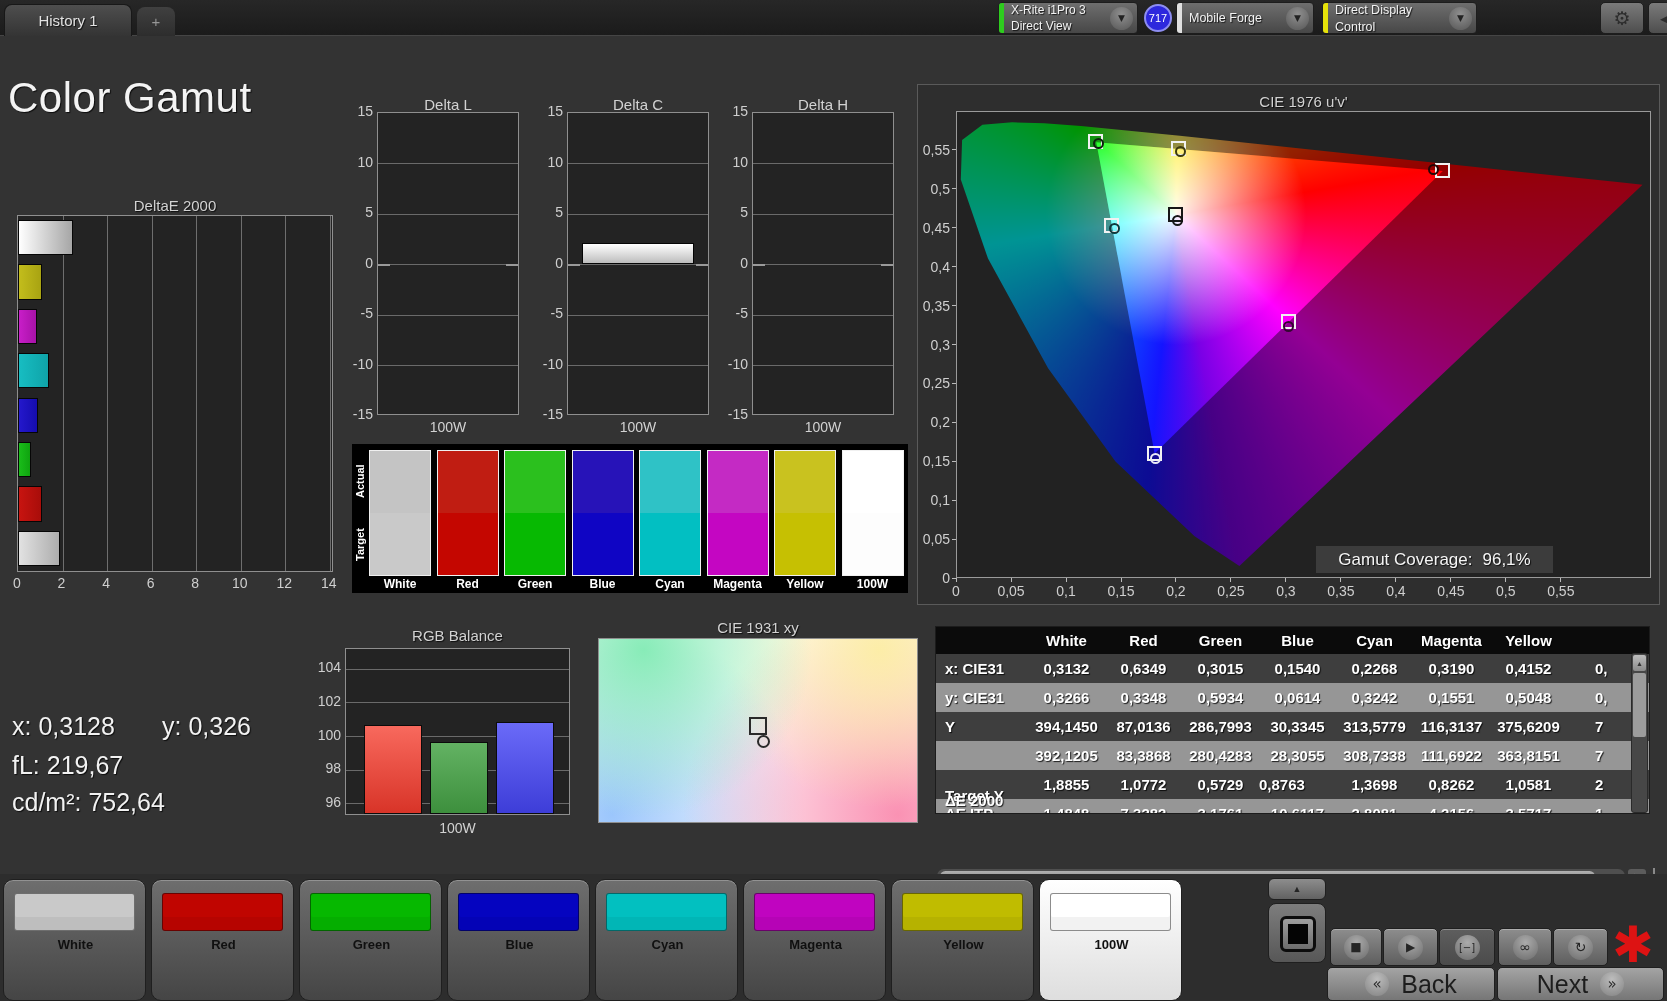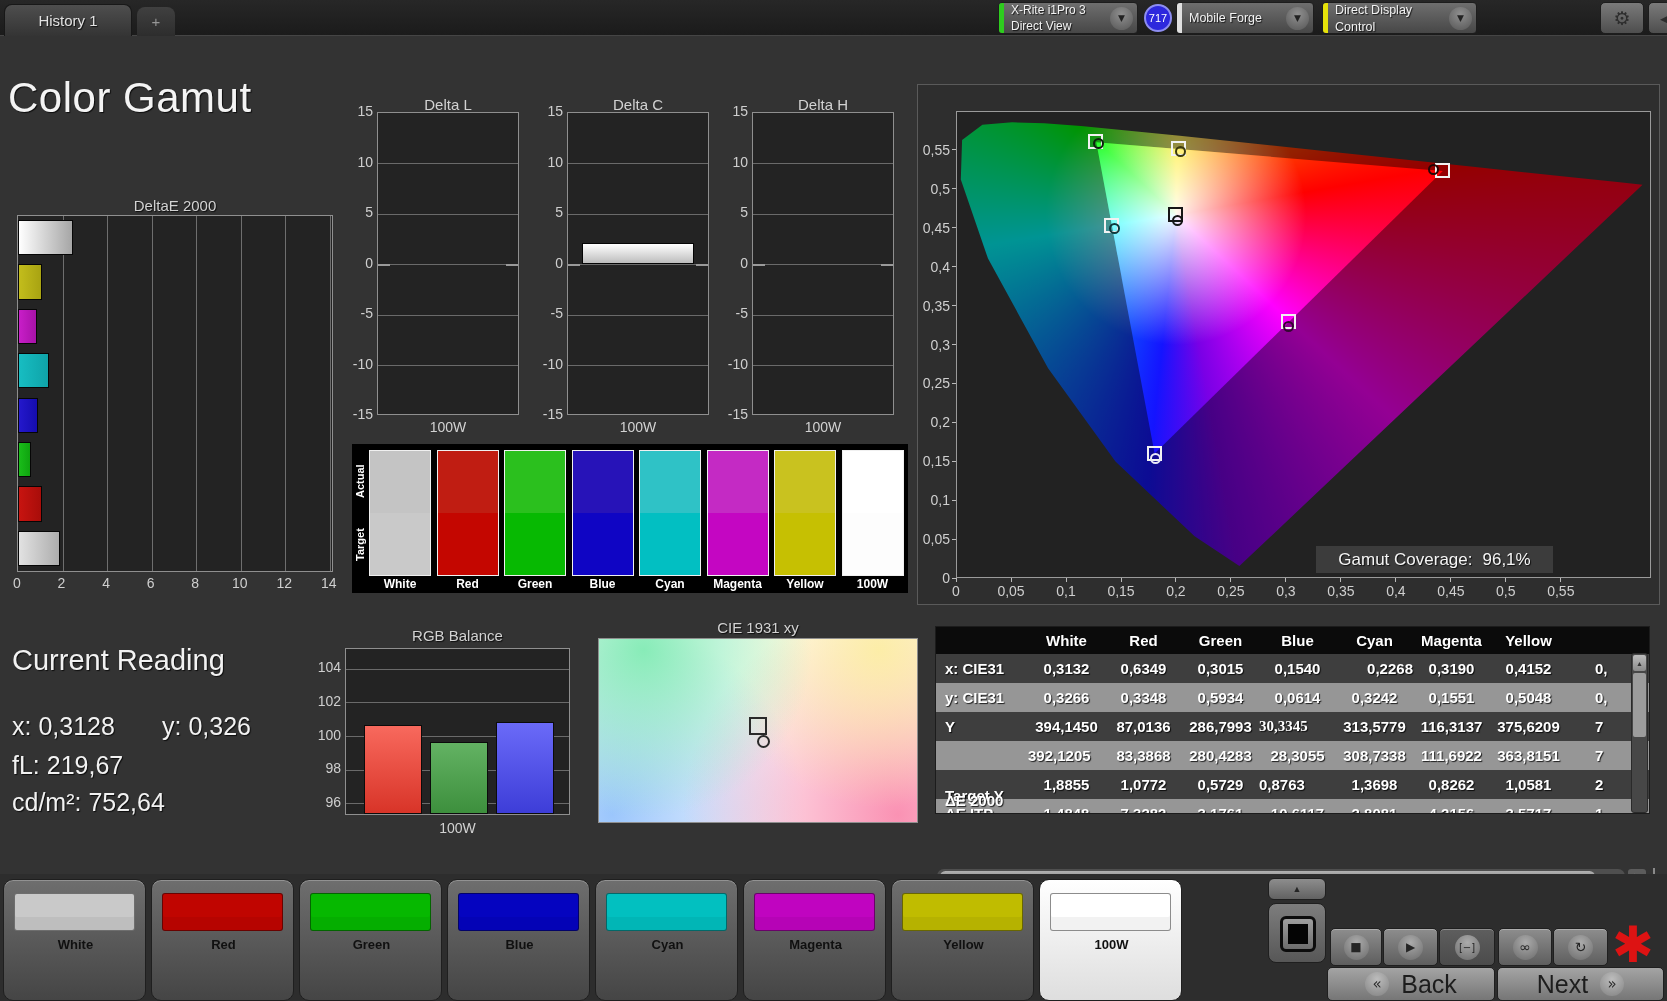--- a/index.html
+++ b/index.html
@@ -162,20 +162,21 @@
       <div style="position: absolute; left: 0px; top: 48.4px; width: 23.6px; height: 35.4px; background: linear-gradient(90deg, rgb(195, 189, 28), rgb(168, 163, 18)); border: 1px solid rgb(6, 6, 6);"></div>
       <div style="position: absolute; left: 0px; top: 92.8px; width: 18.5px; height: 35.4px; background: linear-gradient(90deg, rgb(200, 30, 200), rgb(168, 18, 168)); border: 1px solid rgb(6, 6, 6);"></div>
       <div style="position: absolute; left: 0px; top: 137.1px; width: 30.5px; height: 35.4px; background: linear-gradient(90deg, rgb(23, 189, 194), rgb(15, 163, 168)); border: 1px solid rgb(6, 6, 6);"></div>
       <div style="position: absolute; left: 0px; top: 181.5px; width: 19.6px; height: 35.4px; background: linear-gradient(90deg, rgb(36, 24, 204), rgb(21, 12, 174)); border: 1px solid rgb(6, 6, 6);"></div>
       <div style="position: absolute; left: 0px; top: 225.9px; width: 12.7px; height: 35.4px; background: linear-gradient(90deg, rgb(26, 189, 26), rgb(15, 163, 15)); border: 1px solid rgb(6, 6, 6);"></div>
       <div style="position: absolute; left: 0px; top: 270.3px; width: 24.1px; height: 35.4px; background: linear-gradient(90deg, rgb(200, 20, 16), rgb(168, 13, 10)); border: 1px solid rgb(6, 6, 6);"></div>
       <div style="position: absolute; left: 0px; top: 314.6px; width: 42.1px; height: 35.4px; background: linear-gradient(90deg, rgb(226, 226, 226), rgb(173, 173, 173)); border: 1px solid rgb(6, 6, 6);"></div>
     </div>
 
   <div id="cie-panel">
+    <div class="chart-title tshadow" style="left:38px;top:8px;width:695px">CIE 1976 u'v'</div>
     <div id="cie-plot">
         <div style="position: absolute; left: 0px; top: 0px; width: 695px; height: 467px; filter: brightness(0.58); background: radial-gradient(circle at 219px 103px, rgba(255, 255, 255, 0.95) 0px, rgba(255, 255, 255, 0) 130px), conic-gradient(at 219px 103px, rgb(255, 232, 0) 0deg, rgb(255, 232, 0) 3deg, rgb(255, 0, 0) 80deg, rgb(255, 0, 255) 133deg, rgb(122, 0, 230) 170deg, rgb(20, 20, 255) 186deg, rgb(0, 255, 255) 261deg, rgb(0, 255, 0) 313deg, rgb(255, 232, 0) 360deg); clip-path: path(&quot;M 282.4 454.1 L 237.6 424.3 L 158.5 349.5 L 91.1 256.2 L 31 146.6 L 3.8 67.6 L 5.1 28.1 L 25.4 12.7 L 55.1 10.3 L 87.1 11.2 L 123.9 13.9 L 222.8 23.8 L 364.5 38.8 L 516 54.8 L 612 65 L 660.4 70.1 L 685.5 72.8 Z&quot;);"></div>
         <div style="position: absolute; left: 0px; top: 0px; width: 695px; height: 467px; background: radial-gradient(circle at 219px 103px, rgba(255, 255, 255, 0.95) 0px, rgba(255, 255, 255, 0) 130px), conic-gradient(at 219px 103px, rgb(255, 232, 0) 0deg, rgb(255, 232, 0) 3deg, rgb(255, 0, 0) 80deg, rgb(255, 0, 255) 133deg, rgb(122, 0, 230) 170deg, rgb(20, 20, 255) 186deg, rgb(0, 255, 255) 261deg, rgb(0, 255, 0) 313deg, rgb(255, 232, 0) 360deg); clip-path: path(&quot;M 485.8 59 L 139.3 30.3 L 197.6 341.5 Z&quot;);"></div>
         <div style="position: absolute; left: 210.9px; top: 95.4px; width: 15px; height: 15px; border: 2px solid rgb(22, 22, 22);"></div>
         <div style="position: absolute; left: 214.9px; top: 103.4px; width: 11px; height: 11px; border: 2px solid rgb(22, 22, 22); border-radius: 50%;"></div>
         <div style="position: absolute; left: 477.8px; top: 51px; width: 15px; height: 15px; border: 2px solid rgb(242, 242, 242);"></div>
         <div style="position: absolute; left: 470.8px; top: 52px; width: 11px; height: 11px; border: 2px solid rgb(37, 5, 5); border-radius: 50%;"></div>
         <div style="position: absolute; left: 131.3px; top: 22.3px; width: 15px; height: 15px; border: 2px solid rgb(242, 242, 242);"></div>
         <div style="position: absolute; left: 136.3px; top: 26.3px; width: 11px; height: 11px; border: 2px solid rgb(13, 34, 13); border-radius: 50%;"></div>
         <div style="position: absolute; left: 189.6px; top: 333.5px; width: 15px; height: 15px; border: 2px solid rgb(242, 242, 242);"></div>
@@ -263,21 +264,20 @@
       <div style="position: absolute; left: 354.5px; top: 69px; width: 62px; height: 63px; background: rgb(196, 6, 194); border-right: 1px solid rgb(240, 240, 240); border-bottom: 1px solid rgb(240, 240, 240); border-left: 1px solid rgb(240, 240, 240); border-image: initial; border-top: none;"></div>
       <div style="position: absolute; left: 354.5px; top: 133px; width: 62px; text-align: center; font-size: 12px; font-weight: bold; color: rgb(255, 255, 255);">Magenta</div>
       <div style="position: absolute; left: 422px; top: 6px; width: 62px; height: 63px; background: rgb(201, 194, 31); border-top: 1px solid rgb(240, 240, 240); border-right: 1px solid rgb(240, 240, 240); border-left: 1px solid rgb(240, 240, 240); border-image: initial; border-bottom: none;"></div>
       <div style="position: absolute; left: 422px; top: 69px; width: 62px; height: 63px; background: rgb(198, 192, 2); border-right: 1px solid rgb(240, 240, 240); border-bottom: 1px solid rgb(240, 240, 240); border-left: 1px solid rgb(240, 240, 240); border-image: initial; border-top: none;"></div>
       <div style="position: absolute; left: 422px; top: 133px; width: 62px; text-align: center; font-size: 12px; font-weight: bold; color: rgb(255, 255, 255);">Yellow</div>
       <div style="position: absolute; left: 489.5px; top: 6px; width: 62px; height: 63px; background: rgb(255, 255, 255); border-top: 1px solid rgb(240, 240, 240); border-right: 1px solid rgb(240, 240, 240); border-left: 1px solid rgb(240, 240, 240); border-image: initial; border-bottom: none;"></div>
       <div style="position: absolute; left: 489.5px; top: 69px; width: 62px; height: 63px; background: rgb(253, 253, 253); border-right: 1px solid rgb(240, 240, 240); border-bottom: 1px solid rgb(240, 240, 240); border-left: 1px solid rgb(240, 240, 240); border-image: initial; border-top: none;"></div>
       <div style="position: absolute; left: 489.5px; top: 133px; width: 62px; text-align: center; font-size: 12px; font-weight: bold; color: rgb(255, 255, 255);">100W</div>
     </div>
 
-  <div id="reading-heading" class="tshadow">Current Reading</div>
   <div class="reading-val tshadow" style="left:12px;top:712px">x: 0,3128</div>
   <div class="reading-val tshadow" style="left:162px;top:712px">y: 0,326</div>
   <div class="reading-val tshadow" style="left:12px;top:751px">fL: 219,67</div>
   <div class="reading-val tshadow" style="left:12px;top:788px">cd/m²: 752,64</div>
 
   <div class="chart-title tshadow" style="left:345px;top:627px;width:225px">RGB Balance</div>
   <div id="rgb-plot" class="plot" style="left:345px;top:648px;width:225px;height:167px">
       <div style="position: absolute; left: 0px; top: 19.7px; width: 223px; height: 1px; background: rgb(106, 106, 106);"></div>
       <div style="position: absolute; left: 0px; top: 53.4px; width: 223px; height: 1px; background: rgb(106, 106, 106);"></div>
       <div style="position: absolute; left: 0px; top: 87.1px; width: 223px; height: 1px; background: rgb(106, 106, 106);"></div>
@@ -304,50 +304,50 @@
         <div style="width: 77px; flex: 0 0 77px; text-align: center; font-weight: bold; font-size: 15px; line-height: 27px; color: rgb(255, 255, 255);">Cyan</div>
         <div style="width: 77px; flex: 0 0 77px; text-align: center; font-weight: bold; font-size: 15px; line-height: 27px; color: rgb(255, 255, 255);">Magenta</div>
         <div style="width: 77px; flex: 0 0 77px; text-align: center; font-weight: bold; font-size: 15px; line-height: 27px; color: rgb(255, 255, 255);">Yellow</div>
       </div>
       <div style="display: flex; height: 29px; background: rgb(62, 62, 62);">
         <div style="width: 92px; flex: 0 0 92px; padding-left: 9px; font-weight: bold; font-size: 15px; line-height: 29px; color: rgb(255, 255, 255);">x: CIE31</div>
         <div style="width: 77px; flex: 0 0 77px; text-align: center; font-weight: 600; font-size: 15px; line-height: 29px; color: rgb(255, 255, 255);">0,3132</div>
         <div style="width: 77px; flex: 0 0 77px; text-align: center; font-weight: 600; font-size: 15px; line-height: 29px; color: rgb(255, 255, 255);">0,6349</div>
         <div style="width: 77px; flex: 0 0 77px; text-align: center; font-weight: 600; font-size: 15px; line-height: 29px; color: rgb(255, 255, 255);">0,3015</div>
         <div style="width: 77px; flex: 0 0 77px; text-align: center; font-weight: 600; font-size: 15px; line-height: 29px; color: rgb(255, 255, 255);">0,1540</div>
-        <div style="width: 77px; flex: 0 0 77px; text-align: right; font-weight: 600; font-size: 15px; line-height: 29px; color: rgb(255, 255, 255);">0,2268</div>
+        <div style="width: 77px; flex: 0 0 77px; text-align: center; font-weight: 600; font-size: 15px; line-height: 29px; color: rgb(255, 255, 255);">0,2268</div>
         <div style="width: 77px; flex: 0 0 77px; text-align: center; font-weight: 600; font-size: 15px; line-height: 29px; color: rgb(255, 255, 255);">0,3190</div>
         <div style="width: 77px; flex: 0 0 77px; text-align: center; font-weight: 600; font-size: 15px; line-height: 29px; color: rgb(255, 255, 255);">0,4152</div>
         <div style="width: 90px; flex: 0 0 90px; padding-left: 28px; font-weight: 600; font-size: 15px; line-height: 29px; color: rgb(255, 255, 255);">0,</div>
       </div>
       <div style="display: flex; height: 29px; background: rgb(150, 150, 150);">
         <div style="width: 92px; flex: 0 0 92px; padding-left: 9px; font-weight: bold; font-size: 15px; line-height: 29px; color: rgb(255, 255, 255);">y: CIE31</div>
         <div style="width: 77px; flex: 0 0 77px; text-align: center; font-weight: 600; font-size: 15px; line-height: 29px; color: rgb(255, 255, 255);">0,3266</div>
         <div style="width: 77px; flex: 0 0 77px; text-align: center; font-weight: 600; font-size: 15px; line-height: 29px; color: rgb(255, 255, 255);">0,3348</div>
         <div style="width: 77px; flex: 0 0 77px; text-align: center; font-weight: 600; font-size: 15px; line-height: 29px; color: rgb(255, 255, 255);">0,5934</div>
         <div style="width: 77px; flex: 0 0 77px; text-align: center; font-weight: 600; font-size: 15px; line-height: 29px; color: rgb(255, 255, 255);">0,0614</div>
         <div style="width: 77px; flex: 0 0 77px; text-align: center; font-weight: 600; font-size: 15px; line-height: 29px; color: rgb(255, 255, 255);">0,3242</div>
         <div style="width: 77px; flex: 0 0 77px; text-align: center; font-weight: 600; font-size: 15px; line-height: 29px; color: rgb(255, 255, 255);">0,1551</div>
         <div style="width: 77px; flex: 0 0 77px; text-align: center; font-weight: 600; font-size: 15px; line-height: 29px; color: rgb(255, 255, 255);">0,5048</div>
         <div style="width: 90px; flex: 0 0 90px; padding-left: 28px; font-weight: 600; font-size: 15px; line-height: 29px; color: rgb(255, 255, 255);">0,</div>
       </div>
       <div style="display: flex; height: 29px; background: rgb(62, 62, 62);">
         <div style="width: 92px; flex: 0 0 92px; padding-left: 9px; font-weight: bold; font-size: 15px; line-height: 29px; color: rgb(255, 255, 255);">Y</div>
         <div style="width: 77px; flex: 0 0 77px; text-align: center; font-weight: 600; font-size: 15px; line-height: 29px; color: rgb(255, 255, 255);">394,1450</div>
         <div style="width: 77px; flex: 0 0 77px; text-align: center; font-weight: 600; font-size: 15px; line-height: 29px; color: rgb(255, 255, 255);">87,0136</div>
         <div style="width: 77px; flex: 0 0 77px; text-align: center; font-weight: 600; font-size: 15px; line-height: 29px; color: rgb(255, 255, 255);">286,7993</div>
-        <div style="width: 77px; flex: 0 0 77px; text-align: left; font-weight: 600; font-size: 15px; line-height: 29px; color: rgb(255, 255, 255); font-family: Liberation Serif, serif;">30,3345</div>
+        <div style="width: 77px; flex: 0 0 77px; text-align: center; font-weight: 600; font-size: 15px; line-height: 29px; color: rgb(255, 255, 255);">30,3345</div>
         <div style="width: 77px; flex: 0 0 77px; text-align: center; font-weight: 600; font-size: 15px; line-height: 29px; color: rgb(255, 255, 255);">313,5779</div>
         <div style="width: 77px; flex: 0 0 77px; text-align: center; font-weight: 600; font-size: 15px; line-height: 29px; color: rgb(255, 255, 255);">116,3137</div>
         <div style="width: 77px; flex: 0 0 77px; text-align: center; font-weight: 600; font-size: 15px; line-height: 29px; color: rgb(255, 255, 255);">375,6209</div>
         <div style="width: 90px; flex: 0 0 90px; padding-left: 28px; font-weight: 600; font-size: 15px; line-height: 29px; color: rgb(255, 255, 255);">7</div>
       </div>
       <div style="display: flex; height: 29px; background: rgb(150, 150, 150);">
         <div style="width: 92px; flex: 0 0 92px; padding-left: 9px; font-weight: bold; font-size: 15px; line-height: 29px; color: rgb(255, 255, 255); margin-top: 40px;">Target Y</div>
-        <div style="width: 77px; flex: 0 0 77px; text-align: left; font-weight: 600; font-size: 15px; line-height: 29px; color: rgb(255, 255, 255);">392,1205</div>
+        <div style="width: 77px; flex: 0 0 77px; text-align: center; font-weight: 600; font-size: 15px; line-height: 29px; color: rgb(255, 255, 255);">392,1205</div>
         <div style="width: 77px; flex: 0 0 77px; text-align: center; font-weight: 600; font-size: 15px; line-height: 29px; color: rgb(255, 255, 255);">83,3868</div>
         <div style="width: 77px; flex: 0 0 77px; text-align: center; font-weight: 600; font-size: 15px; line-height: 29px; color: rgb(255, 255, 255);">280,4283</div>
         <div style="width: 77px; flex: 0 0 77px; text-align: center; font-weight: 600; font-size: 15px; line-height: 29px; color: rgb(255, 255, 255);">28,3055</div>
         <div style="width: 77px; flex: 0 0 77px; text-align: center; font-weight: 600; font-size: 15px; line-height: 29px; color: rgb(255, 255, 255);">308,7338</div>
         <div style="width: 77px; flex: 0 0 77px; text-align: center; font-weight: 600; font-size: 15px; line-height: 29px; color: rgb(255, 255, 255);">111,6922</div>
         <div style="width: 77px; flex: 0 0 77px; text-align: center; font-weight: 600; font-size: 15px; line-height: 29px; color: rgb(255, 255, 255);">363,8151</div>
         <div style="width: 90px; flex: 0 0 90px; padding-left: 28px; font-weight: 600; font-size: 15px; line-height: 29px; color: rgb(255, 255, 255);">7</div>
       </div>
       <div style="display: flex; height: 29px; background: rgb(62, 62, 62);">
         <div style="width: 92px; flex: 0 0 92px; padding-left: 9px; font-weight: bold; font-size: 15px; line-height: 29px; color: rgb(255, 255, 255); margin-top: 16px;">ΔE 2000</div>

